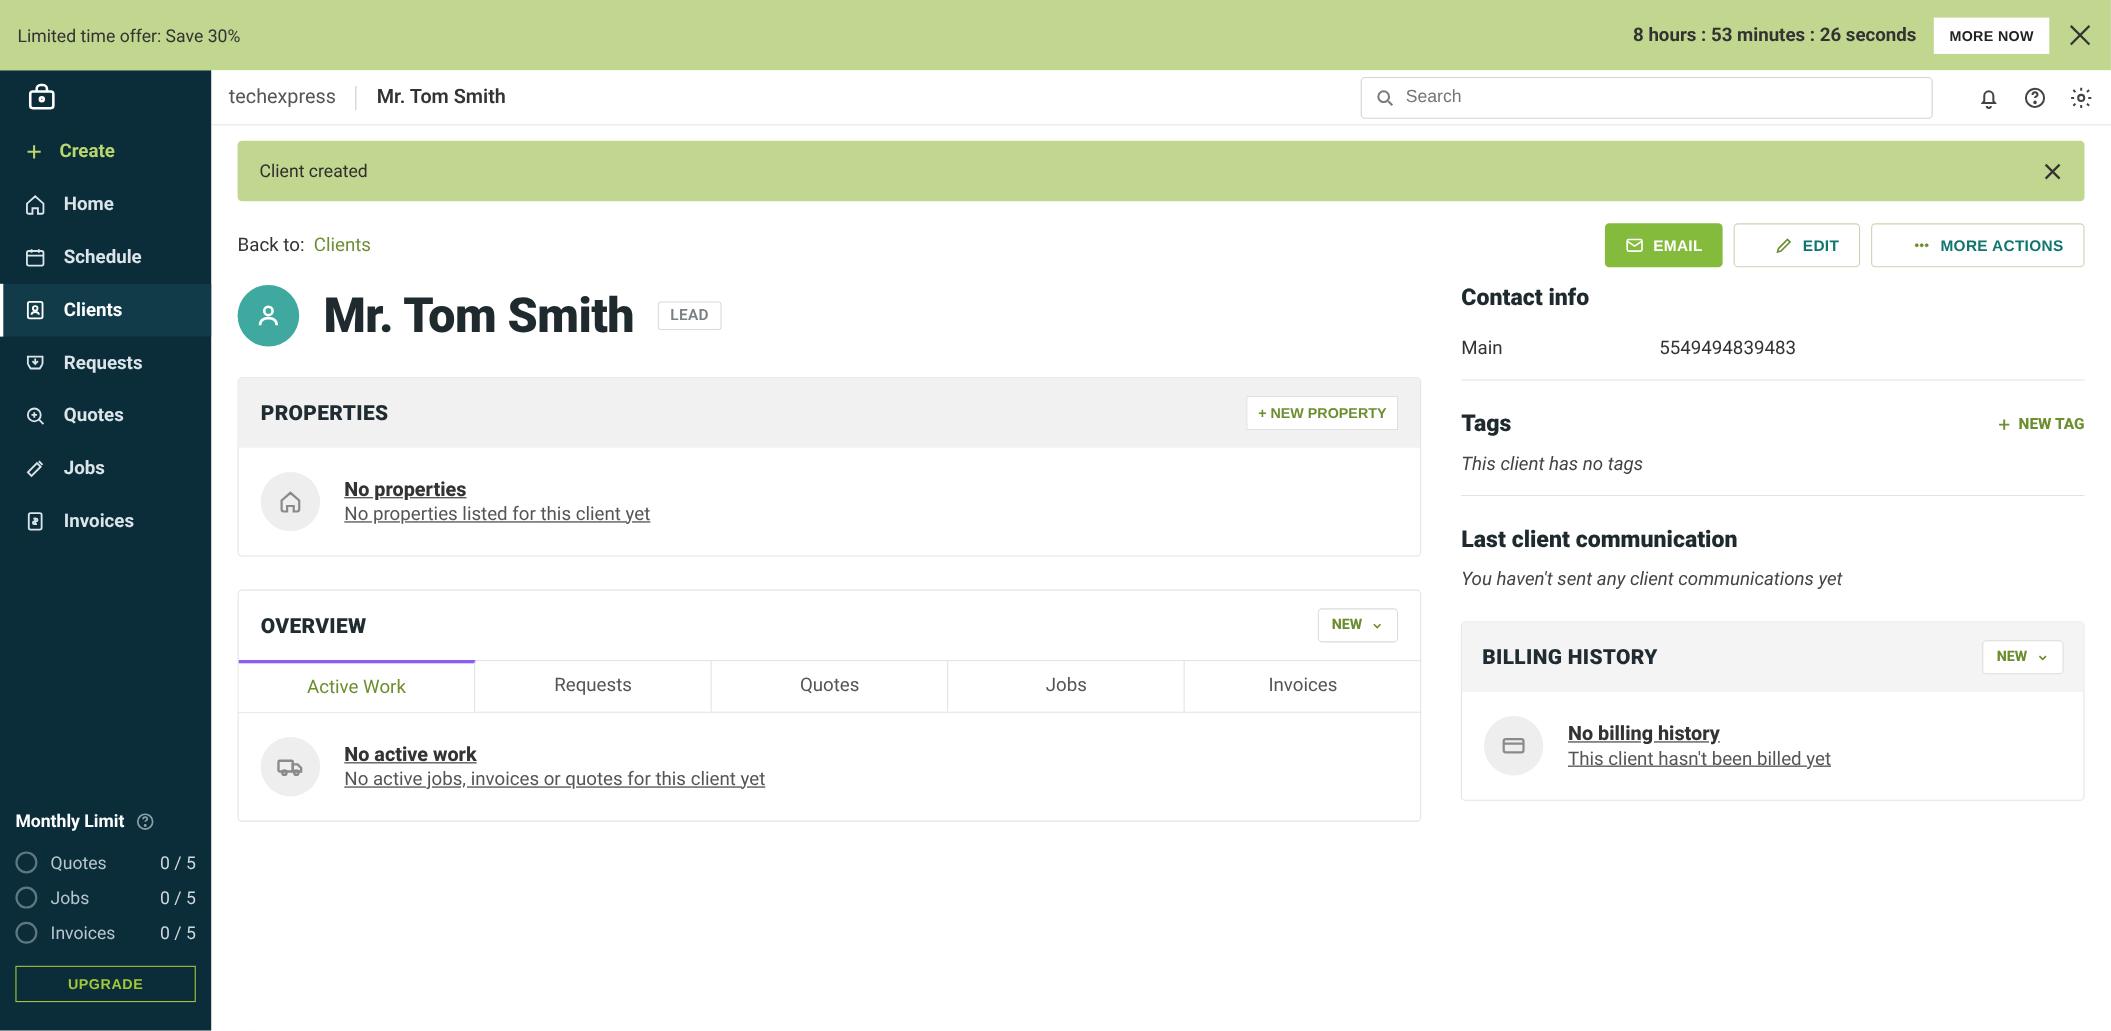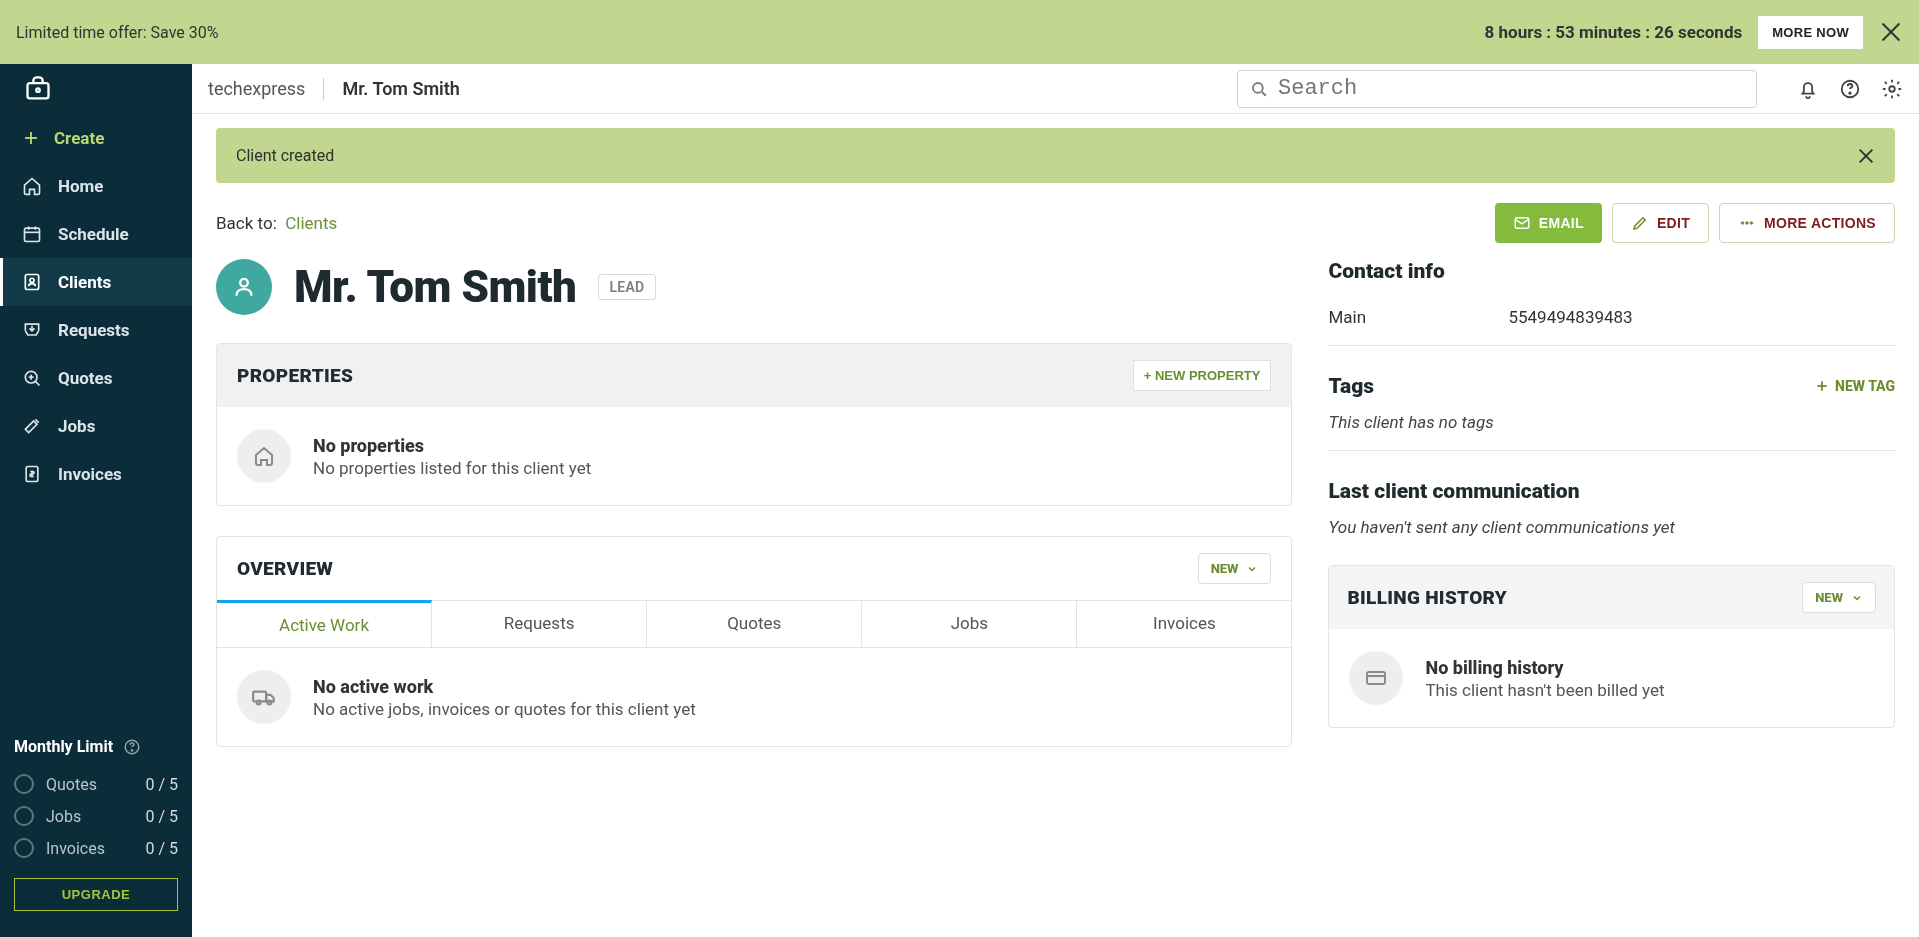--- a/index.html
+++ b/index.html
@@ -32,63 +32,63 @@
 .ml-count { color: #cfd9de; }
 .upgrade-btn { display: block; width: calc(100% - 0px); margin: 14px 0 16px; border: 1.5px solid #a4c639; background: transparent; color: #a4c639; padding: 8px 0; font-weight: 800; font-size: 13px; letter-spacing: 0.5px; cursor: pointer; }
 
 .main { flex: 1; display: flex; flex-direction: column; background: #fff; overflow-y: auto; }
 .top-bar { height: 50px; display: flex; align-items: center; padding: 0 16px; gap: 20px; border-bottom: 1px solid #e4e4e4; }
 .breadcrumb { display: flex; align-items: center; gap: 18px; font-size: 18px; color: #555; }
 .bc-company { color: #555; }
 .bc-sep { width: 1px; height: 22px; background: #ccc; }
 .bc-page { color: #333; font-weight: 600; }
 .search-box { margin-left: auto; display: flex; align-items: center; width: 520px; height: 38px; border: 1px solid #d3d3d3; border-radius: 4px; padding: 0 12px; gap: 10px; }
-.search-input { border: none; outline: none; font-size: 22px; flex: 1; background: transparent; font-family: Liberation Mono, monospace; }
+.search-input { border: none; outline: none; font-size: 16px; flex: 1; background: transparent; }
 .tb-icons { display: flex; align-items: center; gap: 20px; margin-left: 20px; }
 .tb-icon { width: 22px; height: 22px; cursor: pointer; color: #444; }
 
 .content { padding: 14px 24px 20px; flex: 1; overflow-y: auto; }
 .alert { background: #c1d68f; padding: 18px 20px; border-radius: 4px; display: flex; align-items: center; justify-content: space-between; font-size: 16px; color: #2f2f2f; margin-bottom: 20px; }
 .alert-close { width: 18px; height: 18px; cursor: pointer; }
 
 .action-row { display: flex; align-items: center; margin-bottom: 16px; }
 .back-to { font-size: 17px; color: #333; }
 .back-link { color: #6e8e37; cursor: pointer; }
 .spacer { flex: 1; }
 .action-btns { display: flex; gap: 10px; }
 .btn { display: flex; align-items: center; gap: 8px; border-radius: 4px; padding: 10px 18px; font-weight: 800; font-size: 14px; cursor: pointer; letter-spacing: 0.3px; }
 .btn-email { background: #85bb3c; color: #fff; border: none; }
 .btn-email svg { stroke: #fff; }
-.btn-outline { background: #fff; color: #7f1d1d; border: 1.5px solid #cdd3b0; }
+.btn-outline { background: #fff; color: #0f766e; border: 1.5px solid #cdd3b0; padding-left: 36px; }
 .btn-outline svg { stroke: #6c8e2e; }
 
 .two-col { display: flex; gap: 36px; align-items: flex-start; }
 .col-left { flex: 1.9; }
 .col-right { flex: 1; }
 
 .client-header { display: flex; align-items: center; gap: 22px; margin-bottom: 28px; }
 .avatar { width: 56px; height: 56px; border-radius: 50%; background: #3fa9a0; display: flex; align-items: center; justify-content: center; }
 .client-name { font-size: 44px; font-weight: 900; color: #1e2a2e; letter-spacing: -0.5px; }
 .lead-badge { font-size: 14px; font-weight: 600; color: #788084; border: 1px solid #d7dadc; padding: 4px 10px; border-radius: 3px; letter-spacing: 0.3px; }
 
 .card { border: 1px solid #e4e4e4; border-radius: 4px; margin-bottom: 30px; }
 .card-head { background: #f1f1f1; padding: 16px 20px; display: flex; align-items: center; justify-content: space-between; }
 .card-title { font-size: 19px; font-weight: 900; color: #202c31; letter-spacing: 0.3px; }
 .new-prop { color: #6c8e2e; font-weight: 800; font-size: 13px; border: 1px solid #e0e0e0; background: #fff; padding: 7px 10px; cursor: pointer; }
-.empty-row { display: flex; align-items: center; gap: 22px; padding: 22px 20px; }
+.empty-row { display: flex; align-items: center; gap: 22px; padding: 22px 20px; text-decoration: underline; }
 .empty-icon { width: 54px; height: 54px; border-radius: 50%; background: #eeeeee; display: flex; align-items: center; justify-content: center; }
 .empty-title { font-size: 18px; font-weight: 800; color: #333; margin-bottom: 2px; }
 .empty-sub { font-size: 17px; color: #555; }
 
 .overview-head { display: flex; align-items: center; justify-content: space-between; padding: 16px 20px; }
 .new-dd { display: flex; align-items: center; gap: 8px; border: 1px solid #dcdcdc; padding: 7px 12px; border-radius: 4px; background: #fff; cursor: pointer; color: #6c8e2e; font-weight: 800; font-size: 13px; }
 .tabs { display: flex; border-top: 1px solid #e4e4e4; border-bottom: 1px solid #e4e4e4; }
 .tab { flex: 1; text-align: center; padding: 12px 0; font-size: 17px; color: #555; cursor: pointer; border-right: 1px solid #e4e4e4; }
 .tab:last-child { border-right: none; }
-.tab.active { color: #6c8e2e; border-top: 3px solid #0ea5e9; margin-top: -1px; background: #fff; }
+.tab.active { color: #6c8e2e; border-top: 3px solid #8b5cf6; margin-top: -1px; background: #fff; }
 
 .side-section { margin-bottom: 28px; }
 .side-title { font-size: 21px; font-weight: 900; color: #1e2a2e; margin-bottom: 14px; }
 .side-title-row { display: flex; align-items: center; justify-content: space-between; margin-bottom: 14px;}
 .contact-row { display: flex; padding: 10px 0; font-size: 17px; color: #333; }
 .contact-label { width: 180px; color: #333; }
 .contact-val { flex: 1; color: #333; }
 .divider { border-top: 1px solid #e4e4e4; margin: 8px 0 18px; }
 .italic { font-style: italic; color: #444; font-size: 17px; }
 .newtag-btn { color: #6c8e2e; font-weight: 800; font-size: 14px; cursor: pointer; display: flex; align-items: center; gap: 6px; }

